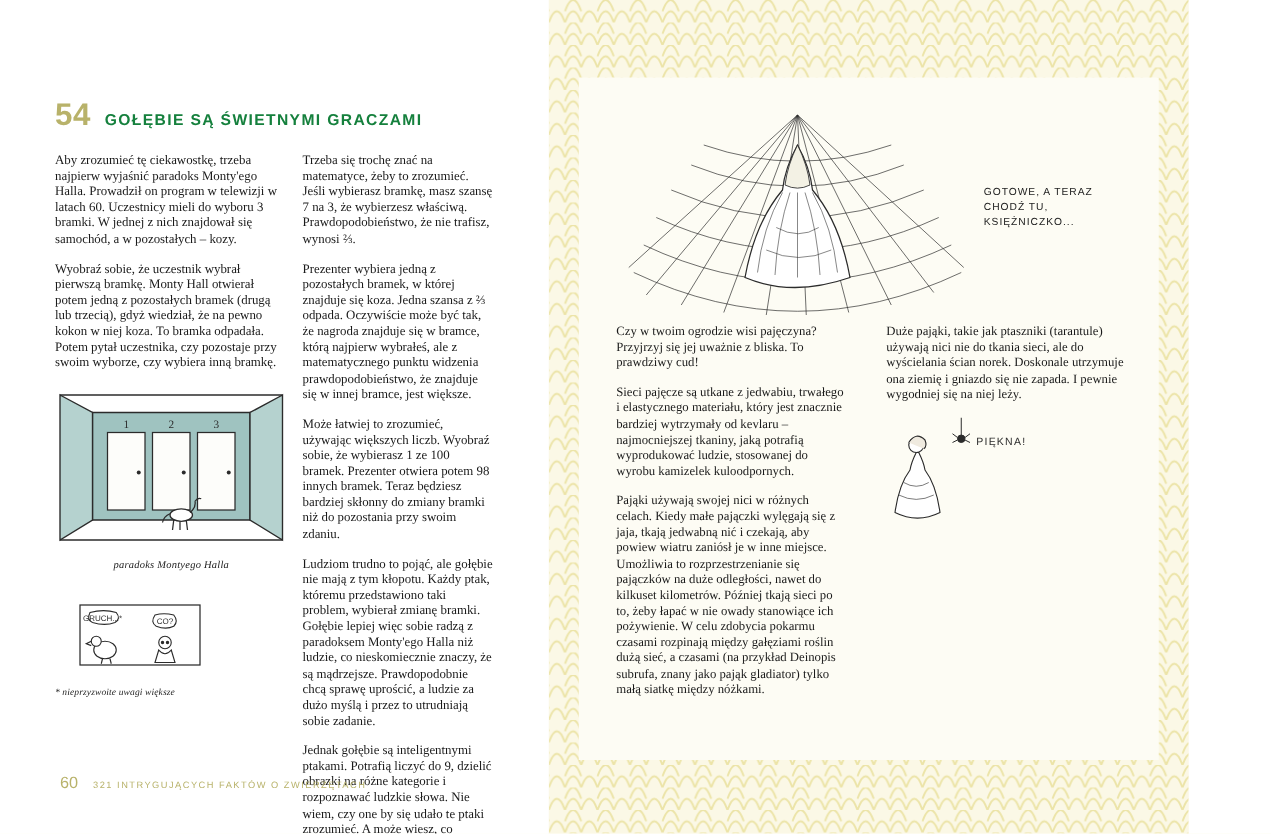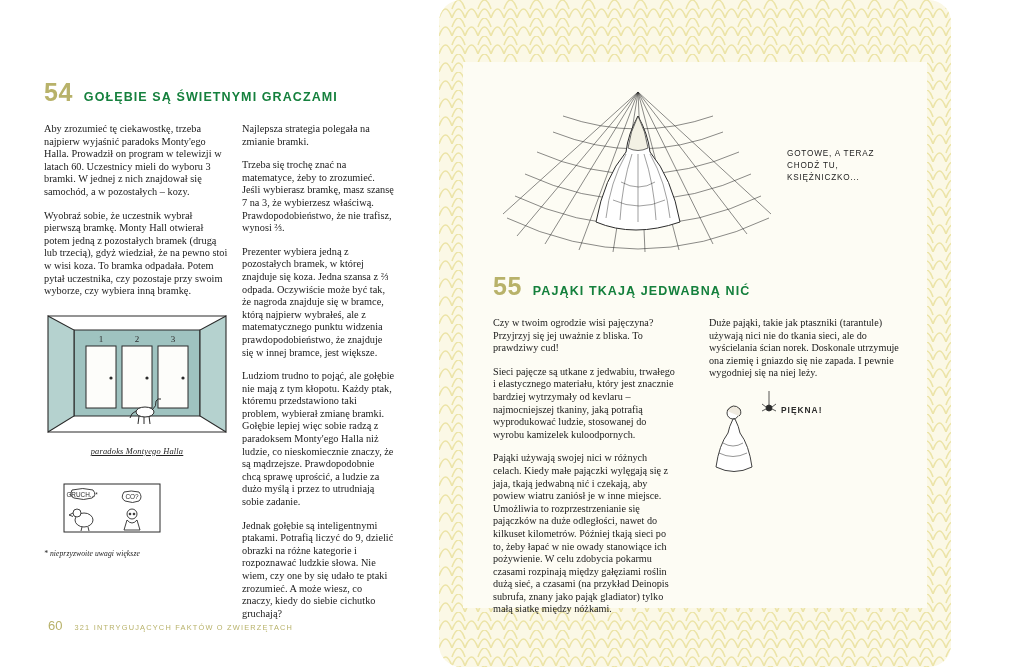--- a/index.html
+++ b/index.html
@@ -29,21 +29,20 @@
     padding: 78px 44px 0 44px;
   }
   
   .page-right {
     position: relative;
     width: 512px;
     height: 667px;
     background: #fbf8e6;
     box-sizing: border-box;
     overflow: hidden;
-    border-radius: 22px;
   }
   .pattern {
     position: absolute;
     inset: 0;
     opacity: 1;
   }
   .panel {
     position: absolute;
     left: 24px;
     top: 62px;
@@ -96,21 +95,20 @@
     width: 186px;
   }
   .monty-cap {
     font-family: "Liberation Serif", serif;
     font-style: italic;
     font-size: 8.4px;
     text-align: center;
     color: #222;
     margin-top: 7px;
     letter-spacing: 0.2px;
-    text-decoration: underline;
   }
   .pigeon-wrap {
     margin-top: 26px;
     width: 186px;
   }
   .pigeon-cap {
     font-size: 7.6px;
     font-style: italic;
     color: #222;
     margin-top: 5px;
@@ -175,41 +173,40 @@
     margin: 0 0 11px 0;
     font-size: 10.2px;
     line-height: 12.6px;
     color: #1a1a1a;
   }
   .spider-lady {
     position: relative;
     margin-top: 6px;
     height: 92px;
     width: 192px;
-    font-weight: bold;
   }
   svg { display: block; }
 </style>
 </head>
 <body>
 
 <div class="spread">
 
   <div class="page-left">
 
     <div class="fact-head">
       <span class="fact-num">54</span>
       <span class="fact-title">GOŁĘBIE SĄ ŚWIETNYMI GRACZAMI</span>
     </div>
 
     <div class="cols">
 
       <div class="col">
         <p>Aby zrozumieć tę ciekawostkę, trzeba najpierw wyjaśnić paradoks Monty'ego Halla. Prowadził on program w telewizji w latach 60. Uczestnicy mieli do wyboru 3 bramki. W jednej z nich znajdował się samochód, a w pozostałych – kozy.</p>
-        <p>Wyobraź sobie, że uczestnik wybrał pierwszą bramkę. Monty Hall otwierał potem jedną z pozostałych bramek (drugą lub trzecią), gdyż wiedział, że na pewno stoi w wisi koza. To bramka odpadała. Potem pytał uczestnika, czy pozostaje przy swoim wyborze, czy wybiera inną bramkę.</p>
+        <p>Wyobraź sobie, że uczestnik wybrał pierwszą bramkę. Monty Hall otwierał potem jedną z pozostałych bramek (drugą lub trzecią), gdyż wiedział, że na pewno kokon w niej koza. To bramka odpadała. Potem pytał uczestnika, czy pozostaje przy swoim wyborze, czy wybiera inną bramkę.</p>
 
         <div class="monty-wrap">
           <svg width="186" height="128" viewBox="0 0 186 128">
 
             <polygon points="30,18 156,18 156,104 30,104" fill="#9fc3c0" stroke="#2b2b2b" stroke-width="1.1"></polygon>
 
             <polygon points="4,4 30,18 30,104 4,120" fill="#b5d2cf" stroke="#2b2b2b" stroke-width="1.1"></polygon>
             <polygon points="182,4 156,18 156,104 182,120" fill="#b5d2cf" stroke="#2b2b2b" stroke-width="1.1"></polygon>
 
             <line x1="4" y1="120" x2="182" y2="120" stroke="#2b2b2b" stroke-width="1.1"></line>
@@ -260,23 +257,23 @@
               <path d="M83 38 q5 6 10 0 l3 10 l-16 0 z" fill="#ffffff"></path>
               <circle cx="86" cy="32" r="0.9" fill="#2b2b2b"></circle>
               <circle cx="90" cy="32" r="0.9" fill="#2b2b2b"></circle>
             </g>
           </svg>
           <div class="pigeon-cap">* nieprzyzwoite uwagi większe</div>
         </div>
       </div>
 
       <div class="col">
-        <p>Najlepsza strategia polegała na zmianie bramki.</p>
         <p>Trzeba się trochę znać na matematyce, żeby to zrozumieć. Jeśli wybierasz bramkę, masz szansę 7 na 3, że wybierzesz właściwą. Prawdopodobieństwo, że nie trafisz, wynosi ⅔.</p>
         <p>Prezenter wybiera jedną z pozostałych bramek, w której znajduje się koza. Jedna szansa z ⅔ odpada. Oczywiście może być tak, że nagroda znajduje się w bramce, którą najpierw wybrałeś, ale z matematycznego punktu widzenia prawdopodobieństwo, że znajduje się w innej bramce, jest większe.</p>
+        <p>Może łatwiej to zrozumieć, używając większych liczb. Wyobraź sobie, że wybierasz 1 ze 100 bramek. Prezenter otwiera potem 98 innych bramek. Teraz będziesz bardziej skłonny do zmiany bramki niż do pozostania przy swoim zdaniu.</p>
         <p>Ludziom trudno to pojąć, ale gołębie nie mają z tym kłopotu. Każdy ptak, któremu przedstawiono taki problem, wybierał zmianę bramki. Gołębie lepiej więc sobie radzą z paradoksem Monty'ego Halla niż ludzie, co nieskomiecznie znaczy, że są mądrzejsze. Prawdopodobnie chcą sprawę uprościć, a ludzie za dużo myślą i przez to utrudniają sobie zadanie.</p>
         <p>Jednak gołębie są inteligentnymi ptakami. Potrafią liczyć do 9, dzielić obrazki na różne kategorie i rozpoznawać ludzkie słowa. Nie wiem, czy one by się udało te ptaki zrozumieć. A może wiesz, co znaczy, kiedy do siebie cichutko gruchają?</p>
       </div>
     </div>
 
     <div class="footer">
       <span class="folio">60</span>
       <span class="running-head">321 INTRYGUJĄCYCH FAKTÓW O ZWIERZĘTACH</span>
     </div>
   </div>
@@ -331,24 +328,20 @@
               <path d="M128 96 q18 10 34 0"></path>
               <path d="M120 114 q26 12 52 0"></path>
             </g>
 
             <path d="M145 30 q-8 16 -10 32 q10 5 20 0 q-2 -16 -10 -32 z" fill="#f3f1e4" stroke="#2b2b2b" stroke-width="0.7"></path>
           </g>
         </svg>
         <div class="speech">GOTOWE, A TERAZ CHODŹ TU, KSIĘŻNICZKO...</div>
       </div>
 
-      <div class="fact-head rp-head">
-        <span class="fact-num">55</span>
-        <span class="fact-title">PAJĄKI TKAJĄ JEDWABNĄ NIĆ</span>
-      </div>
 
       <div class="rp-cols">
         <div class="rp-col">
           <p>Czy w twoim ogrodzie wisi pajęczyna? Przyjrzyj się jej uważnie z bliska. To prawdziwy cud!</p>
           <p>Sieci pajęcze są utkane z jedwabiu, trwałego i elastycznego materiału, który jest znacznie bardziej wytrzymały od kevlaru – najmocniejszej tkaniny, jaką potrafią wyprodukować ludzie, stosowanej do wyrobu kamizelek kuloodpornych.</p>
           <p>Pająki używają swojej nici w różnych celach. Kiedy małe pajączki wylęgają się z jaja, tkają jedwabną nić i czekają, aby powiew wiatru zaniósł je w inne miejsce. Umożliwia to rozprzestrzenianie się pajączków na duże odległości, nawet do kilkuset kilometrów. Później tkają sieci po to, żeby łapać w nie owady stanowiące ich pożywienie. W celu zdobycia pokarmu czasami rozpinają między gałęziami roślin dużą sieć, a czasami (na przykład Deinopis subrufa, znany jako pająk gladiator) tylko małą siatkę między nóżkami.</p>
         </div>
         <div class="rp-col">
           <p>Duże pająki, takie jak ptaszniki (tarantule) używają nici nie do tkania sieci, ale do wyścielania ścian norek. Doskonale utrzymuje ona ziemię i gniazdo się nie zapada. I pewnie wygodniej się na niej leży.</p>
 

